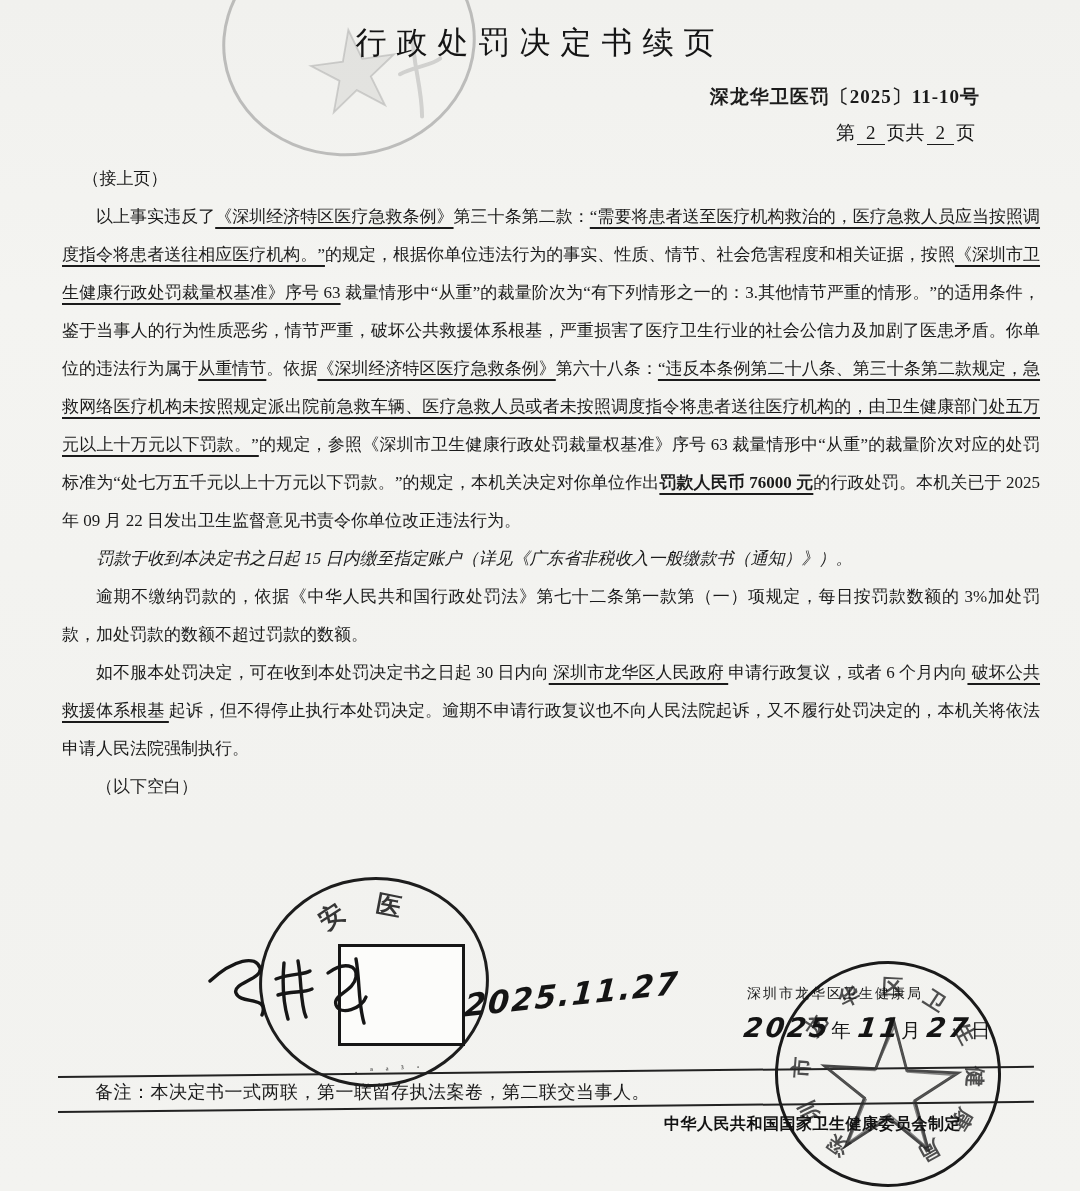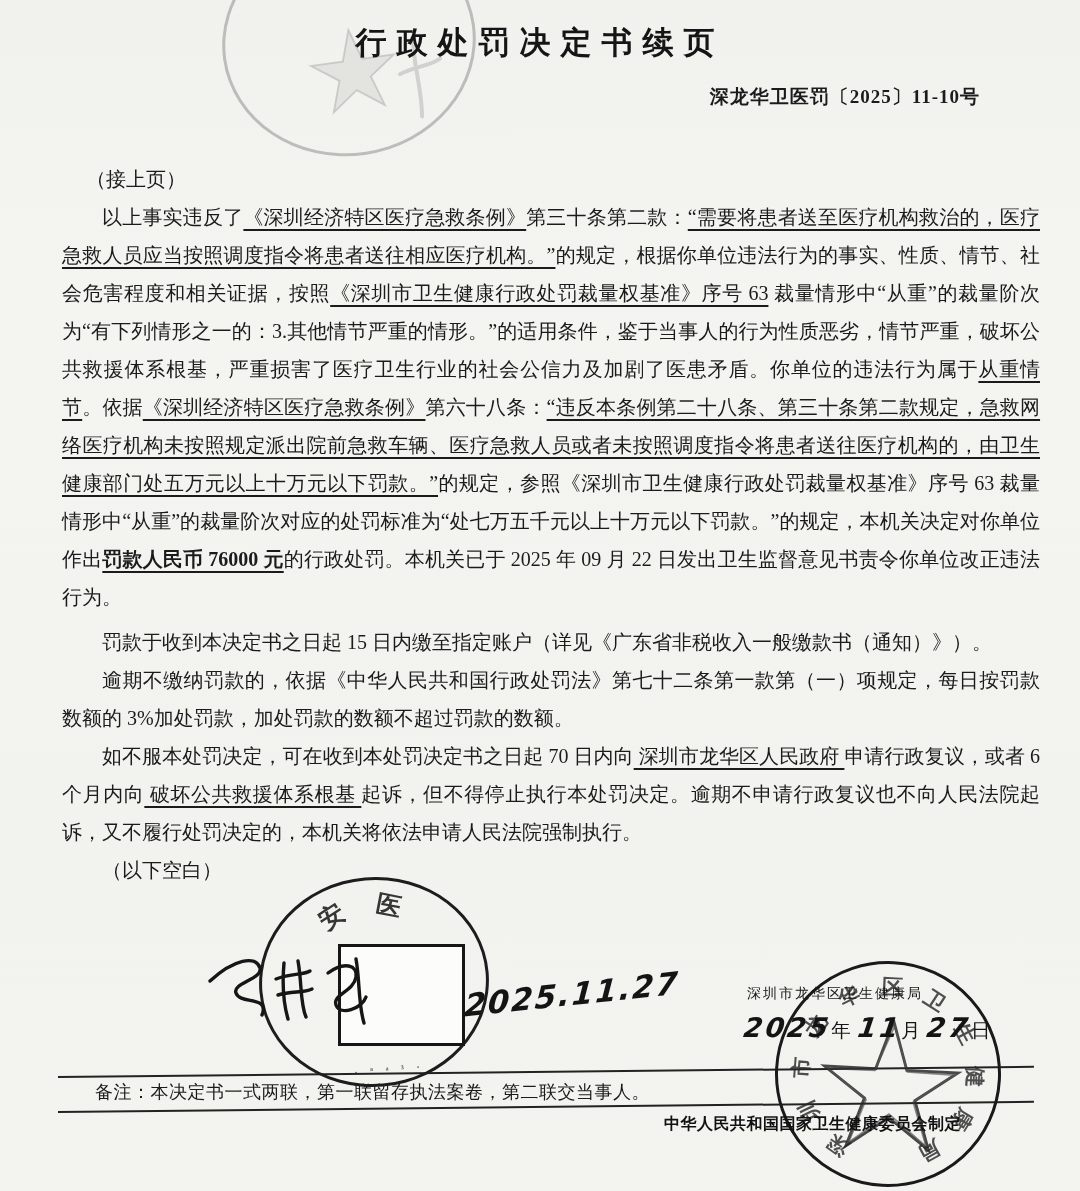--- a/index.html
+++ b/index.html
@@ -9,21 +9,21 @@
     width:1080px; height:1191px;
     margin:0 auto;
     background:linear-gradient(180deg,#f1f1ee 0%,#f4f4f1 25%,#f2f2ef 70%,#f3f3f0 100%);
     overflow:hidden;
     font-family:"Liberation Serif", serif;
     color:#1b1b1b;
   }
   
   .title {
     position:absolute; top:22px; left:0; width:100%;
-    text-align:center; font-size:31px; font-weight:bold;
+    text-align:center; font-size:31px; font-weight:normal;
     letter-spacing:10px; color:#151515; z-index:2;
   }
   .docno {
     position:absolute; top:84px; left:0; width:980px;
     text-align:right; font-size:19px; letter-spacing:1px; z-index:2;font-weight:bold;
   }
   .pageno {
     position:absolute; top:120px; left:0; width:975px;
     text-align:right; font-size:19px; z-index:2;
   }
@@ -35,26 +35,26 @@
   .seal-faint {
     position:absolute; left:222px; top:-72px; width:254px; height:228px;
     border:3px solid rgba(115,115,115,.42); border-radius:50%;
     transform:rotate(-8deg); z-index:1;
   }
   .seal-faint svg { position:absolute; left:70px; top:88px; opacity:.5; }
   .seal-faint .smudge { position:absolute; opacity:.45; }
   
   .body {
     position:absolute; left:62px; top:160px; width:978px; z-index:2;
-    font-size:20px; line-height:38px; text-align:justify;
+    font-size:17px; line-height:38px; text-align:justify;
   }
   .body p { margin:0; }
   .body p.ind { text-indent:2em; }
   .body p.ind1 { text-indent:1.2em; }
-  .body p.gap { margin-top:7px; }
+  .body p.gap { margin-top:0;font-style:italic; }
   .u { text-decoration:underline; text-decoration-thickness:1.6px; text-underline-offset:5px;margin-top:40px; }
   .b { font-weight:bold; }
   
   .seal-left {
     position:absolute; left:259px; top:877px; width:230px; height:210px;
     border:3px solid #1d1d1d; border-radius:50%;
     transform:rotate(-5deg); z-index:3;
   }
   .seal-left span { font-size:25px; font-weight:bold; color:#222; opacity:.9; }
   .seal-left .dots {
@@ -115,27 +115,30 @@
     <svg width="110" height="110" viewBox="-60 -60 120 120">
       <path d="M0,-48 L10.7,-14.7 L45.7,-14.8 L17.3,5.6 L28.2,38.8 L0,18.2 L-28.2,38.8 L-17.3,5.6 L-45.7,-14.8 L-10.7,-14.7 Z" fill="rgba(130,130,130,.28)" stroke="rgba(110,110,110,.55)" stroke-width="2"></path>
     </svg>
     <svg class="smudge" style="left:158px;top:110px;" width="60" height="90" viewBox="0 0 60 90">
       <path d="M30,5 C26,30 32,55 28,85 M12,40 C28,34 44,36 54,30" stroke="rgba(120,120,120,.6)" stroke-width="4" fill="none" stroke-linecap="round"></path>
     </svg>
   </div>
 
   <h1 class="title">行政处罚决定书续页</h1>
   <div class="docno">深龙华卫医罚〔2025〕11-10号</div>
+  <div class="pageno">
+    <span>第</span><span class="pn">2</span><span>页共</span><span class="pn">2</span><span>页</span>
+  </div>
 
   <div class="body">
     <p class="p ind1"><span>（接上页）</span></p>
     <p class="p ind"><span>以上事实违反了</span><span class="u">《深圳经济特区医疗急救条例》</span><span>第三十条第二款：</span><span class="u">“需要将患者送至医疗机构救治的，医疗急救人员应当按照调度指令将患者送往相应医疗机构。”</span><span>的规定，根据你单位违法行为的事实、性质、情节、社会危害程度和相关证据，按照</span><span class="u">《深圳市卫生健康行政处罚裁量权基准》序号 63</span><span> 裁量情形中“从重”的裁量阶次为“有下列情形之一的：3.其他情节严重的情形。”的适用条件，鉴于当事人的行为性质恶劣，情节严重，破坏公共救援体系根基，严重损害了医疗卫生行业的社会公信力及加剧了医患矛盾。你单位的违法行为属于</span><span class="u">从重情节</span><span>。依据</span><span class="u">《深圳经济特区医疗急救条例》</span><span>第六十八条：</span><span class="u">“违反本条例第二十八条、第三十条第二款规定，急救网络医疗机构未按照规定派出院前急救车辆、医疗急救人员或者未按照调度指令将患者送往医疗机构的，由卫生健康部门处五万元以上十万元以下罚款。”</span><span>的规定，参照《深圳市卫生健康行政处罚裁量权基准》序号 63 裁量情形中“从重”的裁量阶次对应的处罚标准为“处七万五千元以上十万元以下罚款。”的规定，本机关决定对你单位作出</span><span class="u b">罚款人民币 76000 元</span><span>的行政处罚。本机关已于 2025 年 09 月 22 日发出卫生监督意见书责令你单位改正违法行为。</span></p>
     <p class="p ind gap"><span>罚款于收到本决定书之日起 15 日内缴至指定账户（详见《广东省非税收入一般缴款书（通知）》）。</span></p>
     <p class="p ind"><span>逾期不缴纳罚款的，依据《中华人民共和国行政处罚法》第七十二条第一款第（一）项规定，每日按罚款数额的 3%加处罚款，加处罚款的数额不超过罚款的数额。</span></p>
-    <p class="p ind"><span>如不服本处罚决定，可在收到本处罚决定书之日起 70 日内向</span><span class="u"> 深圳市龙华区人民政府 </span><span>申请行政复议，或者 6 个月内向</span><span class="u"> 破坏公共救援体系根基 </span><span>起诉，但不得停止执行本处罚决定。逾期不申请行政复议也不向人民法院起诉，又不履行处罚决定的，本机关将依法申请人民法院强制执行。</span></p>
+    <p class="p ind"><span>如不服本处罚决定，可在收到本处罚决定书之日起 30 日内向</span><span class="u"> 深圳市龙华区人民政府 </span><span>申请行政复议，或者 6 个月内向</span><span class="u"> 破坏公共救援体系根基 </span><span>起诉，但不得停止执行本处罚决定。逾期不申请行政复议也不向人民法院起诉，又不履行处罚决定的，本机关将依法申请人民法院强制执行。</span></p>
     <p class="p ind"><span>（以下空白）</span></p>
   </div>
 
   <div class="seal-left">
     <span class="dots">· · ª ᵃ ³ ·</span>
   <span style="position: absolute; left: 50%; top: 50%; transform: translate(-50%, -50%) rotate(-28deg) translateY(-78px);">安</span>
       <span style="position: absolute; left: 50%; top: 50%; transform: translate(-50%, -50%) rotate(16deg) translateY(-78px);">医</span>
     </div>
   <div class="redact"></div>
   <svg class="signature-svg" width="205" height="100" viewBox="0 0 205 100">

